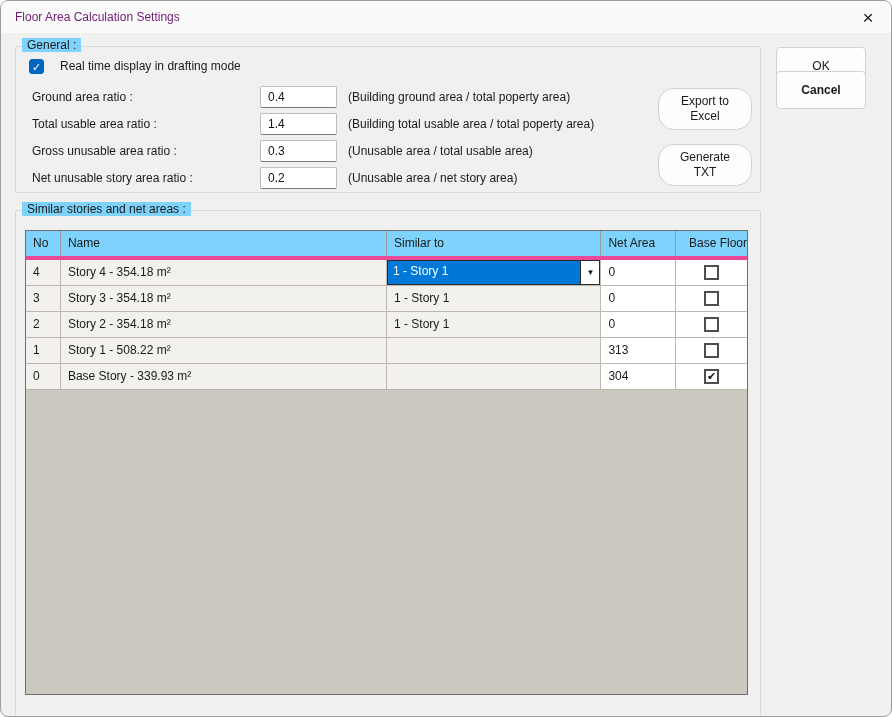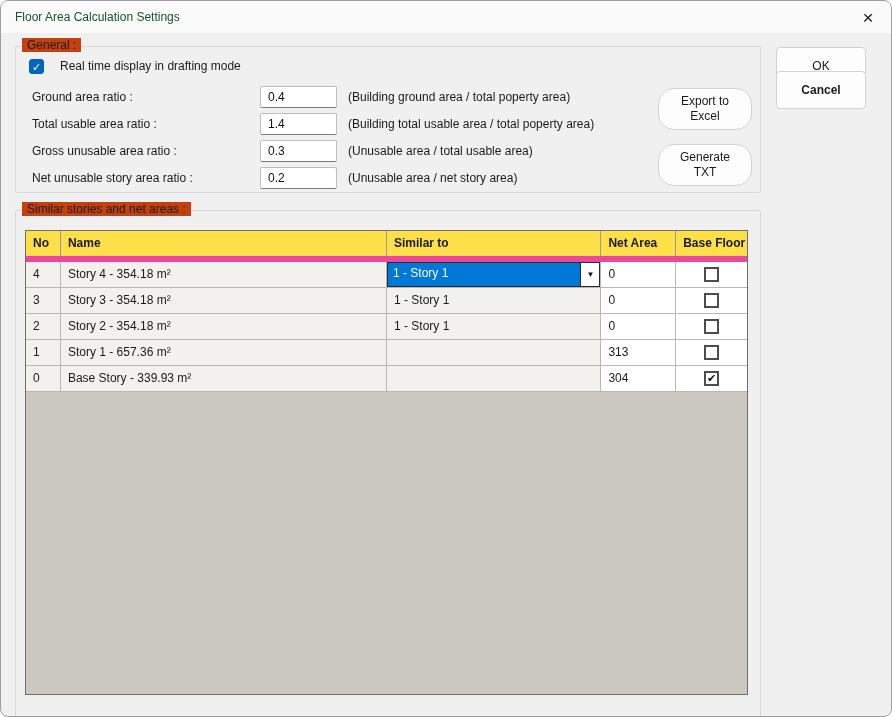--- a/index.html
+++ b/index.html
@@ -7,28 +7,28 @@
     width:892px; height:717px; position:relative; background:#ffffff;
     font-family:"Liberation Sans","DejaVu Sans",sans-serif; font-size:12px; color:#1a1a1a;
     -webkit-font-smoothing:antialiased;
   }
   .dialog {
     position:absolute; inset:0; background:#f0f0f0; box-sizing:border-box;
     border:1px solid #9f9f9f; border-radius:8px; overflow:hidden;
   }
   
   .titlebar { position:absolute; top:0; left:0; right:0; height:32px; background:#fafafa; }
-  .title { position:absolute; left:14px; top:0; line-height:32px; font-size:12px; color:#14532d; }
+  .title { position:absolute; left:14px; top:0; line-height:32px; font-size:12px; color:#701a75; }
   .close-btn {
     position:absolute; right:6px; top:2px; width:34px; height:28px; text-align:center;
     line-height:28px; font-size:19px; color:#222; background:transparent; border:none; cursor:default;
   }
   
   .group { position:absolute; border:1px solid #d9d9d9; border-radius:2px; box-sizing:border-box; background:transparent; }
-  .legend { position:absolute; top:-9px; left:6px; background:#c2410c; padding:0 5px; font-size:12px; white-space:nowrap; }
+  .legend { position:absolute; top:-9px; left:6px; background:#7dd3fc; padding:0 5px; font-size:12px; white-space:nowrap; }
   #grp-general { left:14px; top:45px;  width:746px; height:147px; }
   #grp-similar { left:14px; top:209px; width:746px; height:627px; }
 
   
   .cbrow { position:absolute; left:13px; top:11px; height:16px; display:flex; align-items:center; }
   .accent-check {
     width:15px; height:15px; background:#0067c0; border:1px solid #0062b8; border-radius:3px;
     color:#fff; font-size:11px; line-height:14px; text-align:center; box-sizing:border-box;
   }
   .cbrow .cblabel { margin-left:16px; line-height:16px; }
@@ -59,26 +59,26 @@
     font-family:"Liberation Sans","DejaVu Sans",sans-serif; font-size:12px; color:#1a1a1a;
     text-align:center; line-height:18px; padding:0;
   }
   #btn-ok { top:46px; } #btn-cancel { top:70px;font-weight:bold; }
 
   
   .grid {
     position:absolute; left:9px; top:19px; width:723px; height:465px; box-sizing:border-box;
     border:1px solid #6e6e6e; background:#cbc8bf; overflow:hidden;
   }
-  .grid-header { display:flex; height:25px; background:#fde047; border-bottom:6px solid #ec4899;font-weight:bold; }
+  .grid-header { display:flex; height:25px; background:#7dd3fc; border-bottom:4px solid #ec4899; }
   .hcell {
     box-sizing:border-box; border-right:1px solid #9b9b9b; line-height:24px; padding-left:7px;
     font-size:12px; color:#1a1a1a; white-space:nowrap; overflow:hidden;
   }
-  .hcell:last-child { border-right:none; }
+  .hcell:last-child { border-right:none;text-align:right; }
   .grid-row { display:flex; height:26px; }
   .cell {
     box-sizing:border-box; border-right:1px solid #bab7b0; border-bottom:1px solid #bab7b0;
     line-height:25px; padding-left:7px; font-size:12px; white-space:nowrap; overflow:hidden;
     background:#fff;
   }
   .ro { background:#f2f1ed; }
   .c-no   { width:35px; }
   .c-name { width:327px; }
   .c-sim  { width:215px; }
@@ -183,21 +183,21 @@
             <div class="cell c-no ro">2</div>
             <div class="cell c-name ro">Story 2 - 354.18 m²</div>
             <div class="cell c-sim ro">1 - Story 1</div>
             <div class="cell c-net">0</div>
             <div class="cell c-bf ck">
               <div class="gridcheck"></div>
             </div>
           </div>
           <div class="grid-row">
             <div class="cell c-no ro">1</div>
-            <div class="cell c-name ro">Story 1 - 657.36 m²</div>
+            <div class="cell c-name ro">Story 1 - 508.22 m²</div>
             <div class="cell c-sim ro"></div>
             <div class="cell c-net">313</div>
             <div class="cell c-bf ck">
               <div class="gridcheck"></div>
             </div>
           </div>
           <div class="grid-row">
             <div class="cell c-no ro">0</div>
             <div class="cell c-name ro">Base Story - 339.93 m²</div>
             <div class="cell c-sim ro"></div>

